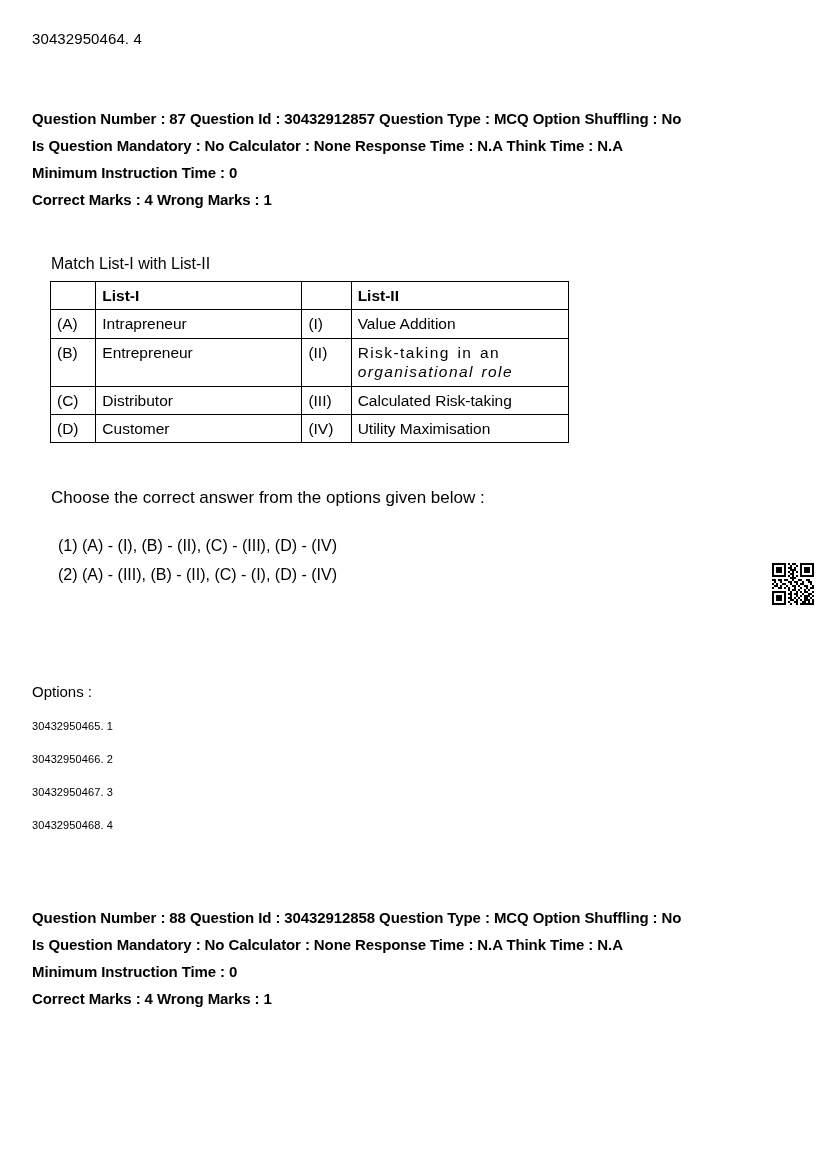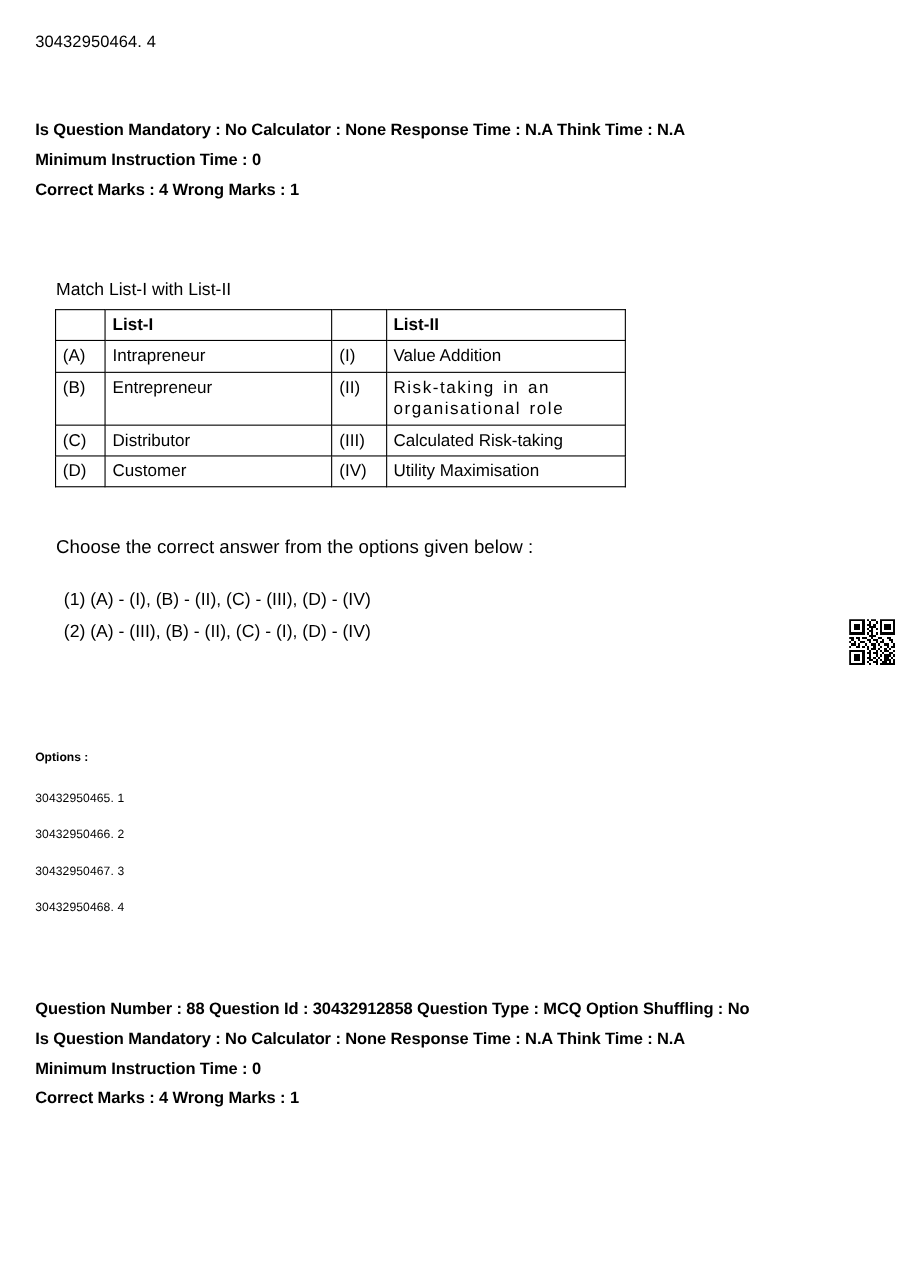--- a/index.html
+++ b/index.html
@@ -67,21 +67,21 @@
   }
   td.lbl { width: 34px; text-align: left; padding-left: 5px; }
   td.l1 { width: 209px; padding-left: 8px; }
   td.rn { width: 38px; padding-left: 5px; }
   td.l2 { width: 218px; padding-left: 8px; margin-left: 16px; }
   .hdr { font-weight: bold; }
   .spaced {
     letter-spacing: 1.4px;
     word-spacing: 2px;
   }
-  .spaced .ln2 { display: block; }
+  .spaced .ln2 { display: block; font-style: italic; }
 
   .choose-line {
     position: absolute;
     left: 51px;
     top: 488px;
     font-size: 17px;
   }
 
   .options-list {
     position: absolute;
@@ -91,22 +91,22 @@
   }
   .options-list .opt {
     margin-bottom: 11px;
     white-space: nowrap;
   }
 
   .options-label {
     position: absolute;
     left: 32px;
     top: 683px;
-    font-weight: bold;
-    font-size: 11px;
+    font-weight: normal;
+    font-size: 15px;
   }
   .answers {
     position: absolute;
     left: 32px;
     top: 720px;
     font-size: 11px;
   }
   .answers .ans {
     margin-bottom: 21px;
     letter-spacing: 0.1px;
@@ -121,20 +121,21 @@
   }
 </style>
 </head>
 <body>
 
 <div class="page">
 
   <div class="top-answer">30432950464. 4</div>
 
   <div class="meta-block q87-meta">
+    <div class="meta-line">Question Number : 87 Question Id : 30432912857 Question Type : MCQ Option Shuffling : No</div>
     <div class="meta-line">Is Question Mandatory : No Calculator : None Response Time : N.A Think Time : N.A</div>
     <div class="meta-line">Minimum Instruction Time : 0</div>
     <div class="meta-line">Correct Marks : 4 Wrong Marks : 1</div>
   </div>
 
   <div class="match-title">Match List-I with List-II</div>
 
   <table class="match">
     <tbody>
         <tr>

